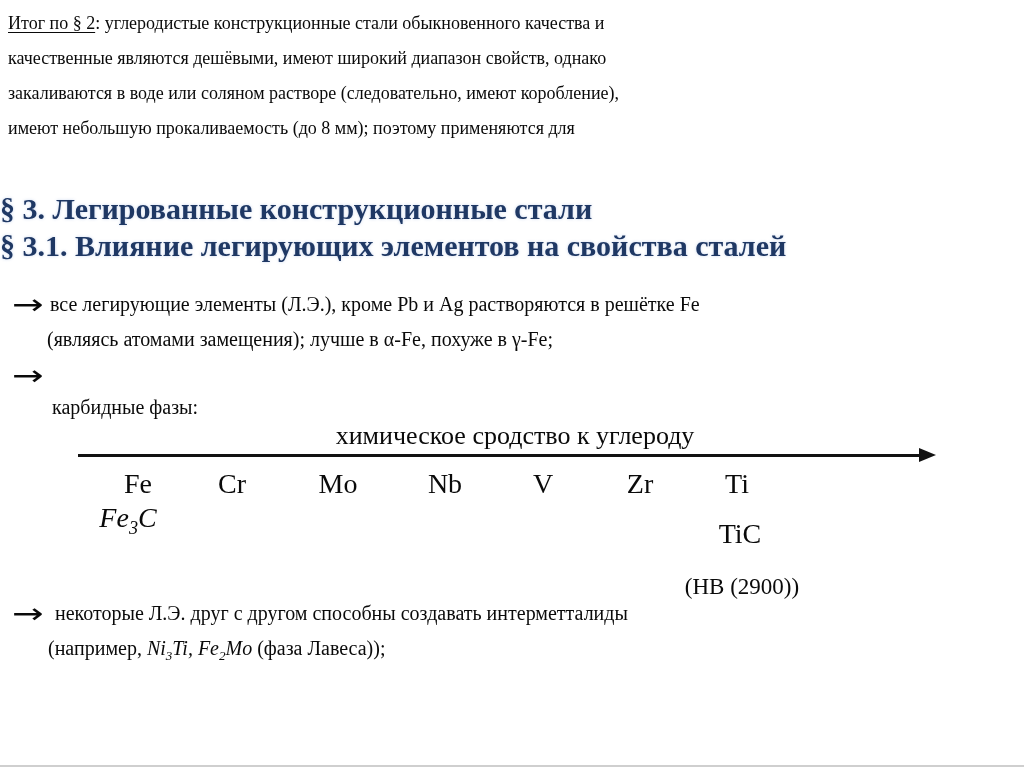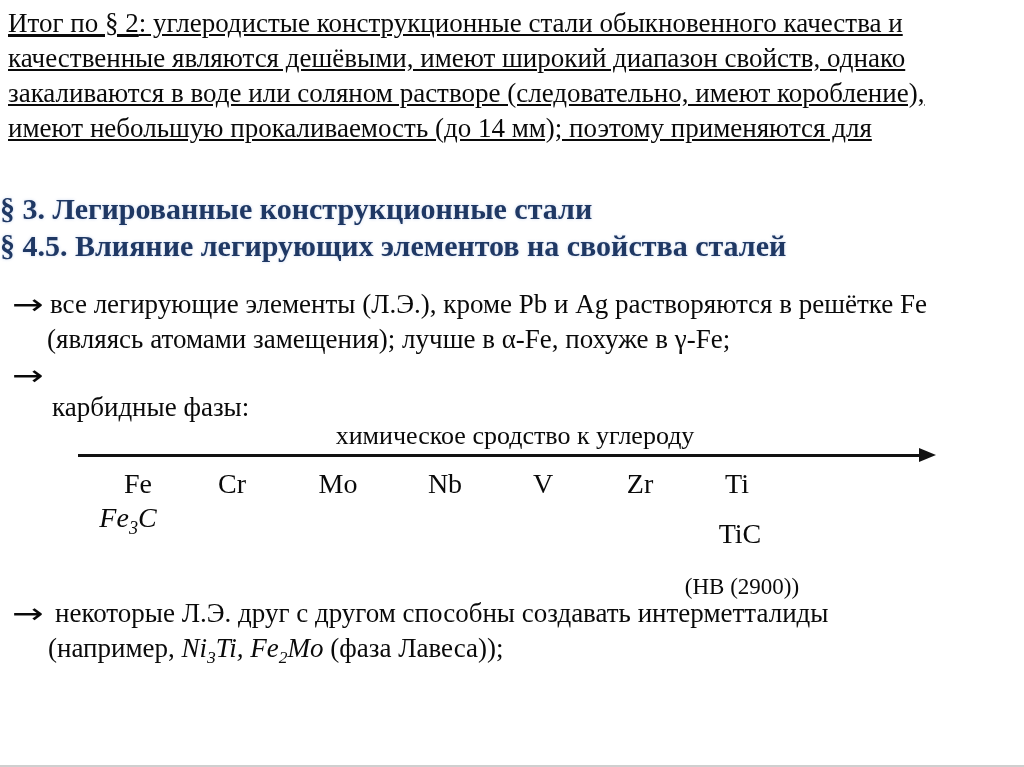--- a/index.html
+++ b/index.html
@@ -9,40 +9,40 @@
     background: #ffffff;
     font-family: "Liberation Serif", "DejaVu Serif", serif;
     color: #0a0a0a;
     overflow: hidden;
   }
   .line { white-space: nowrap; }
 
   
   .intro {
     position: absolute; left: 8px; top: 6px;
-    font-size: 27px; line-height: 35px; text-decoration: underline;
+    font-size: 18px; line-height: 35px;
   }
   .ul { text-decoration: underline; text-underline-offset: 3px; }
 
   
   .heading {
     position: absolute; left: 0; top: 190px; width: 1024px;
     font-weight: bold; font-size: 30px; line-height: 37px;
     color: #1f3864;
     text-shadow: 0 0 3px rgba(130,160,215,0.45);
   }
 
   
   .bullet-arrow {
     position: absolute; left: 12px;
     font-family: "DejaVu Sans", sans-serif;
     font-size: 28px; line-height: 35px;
     transform: scaleX(1.35); transform-origin: left center;
   }
-  .btext { position: absolute; font-size: 27px; line-height: 35px; }
+  .btext { position: absolute; font-size: 20px; line-height: 35px; }
   .a1 { top: 287px; } .t1a { left: 50px; top: 287px; } .t1b { left: 47px; top: 322px; }
   .a2 { top: 358px; } .t2a { left: 55px; top: 358px; } .t2b { left: 52px; top: 390px; }
   .a3 { top: 596px; } .t3a { left: 55px; top: 596px; } .t3b { left: 48px; top: 631px; }
 
   .math { font-style: italic; }
   sub { font-size: 0.65em; line-height: 0; }
 
   
   .axis-label {
     position: absolute; left: 515px; top: 421px; transform: translateX(-50%);
@@ -75,26 +75,26 @@
 </style>
 </head>
 <body>
 
 <div class="slide">
 
   <div class="intro">
     <div class="line"><span class="ul">Итог по § 2</span><span>: углеродистые конструкционные стали обыкновенного качества и</span></div>
     <div class="line">качественные являются дешёвыми, имеют широкий диапазон свойств, однако</div>
     <div class="line">закаливаются в воде или соляном растворе (следовательно, имеют коробление),</div>
-    <div class="line">имеют небольшую прокаливаемость (до 14 мм); поэтому применяются для</div>
+    <div class="line">имеют небольшую прокаливаемость (до 8 мм); поэтому применяются для</div>
   </div>
 
   <div class="heading">
     <div class="line">§ 3. Легированные конструкционные стали</div>
-    <div class="line">§ 4.5. Влияние легирующих элементов на свойства сталей</div>
+    <div class="line">§ 3.1. Влияние легирующих элементов на свойства сталей</div>
   </div>
 
   <span class="bullet-arrow a1">→</span>
   <div class="btext t1a line">все легирующие элементы (Л.Э.), кроме Pb и Ag растворяются в решётке Fe</div>
   <div class="btext t1b line">(являясь атомами замещения); лучше в α-Fe, похуже в γ-Fe;</div>
 
   <span class="bullet-arrow a2">→</span>
   <div class="btext t2b line">карбидные фазы:</div>
 
   <div class="axis-label">химическое сродство к углероду</div>

